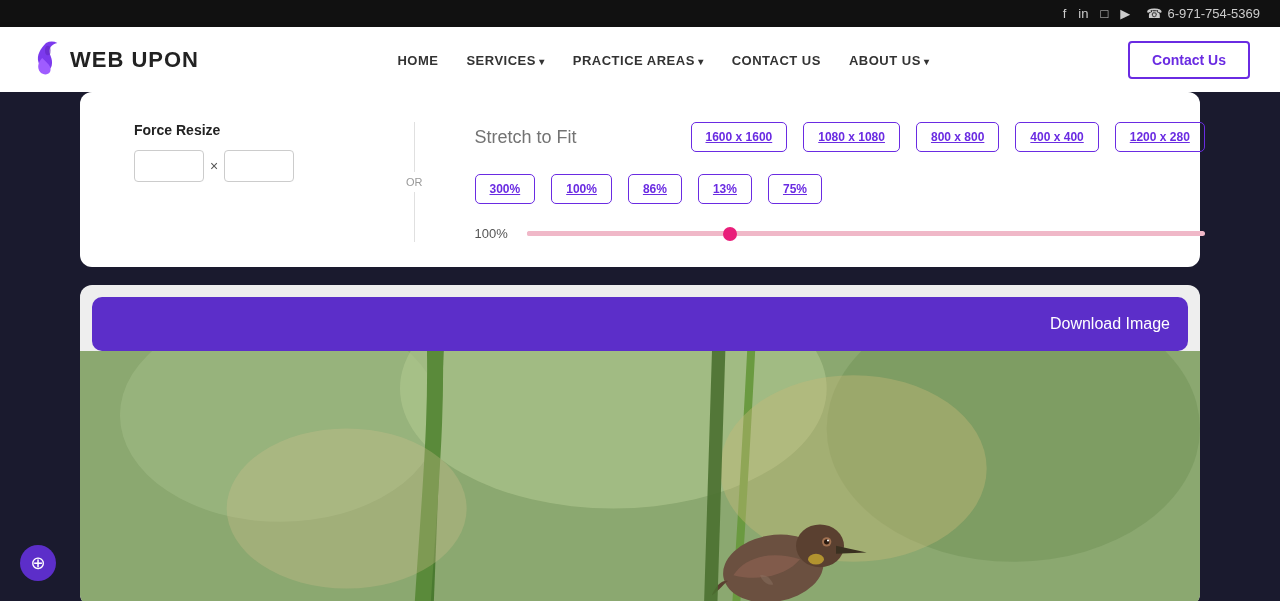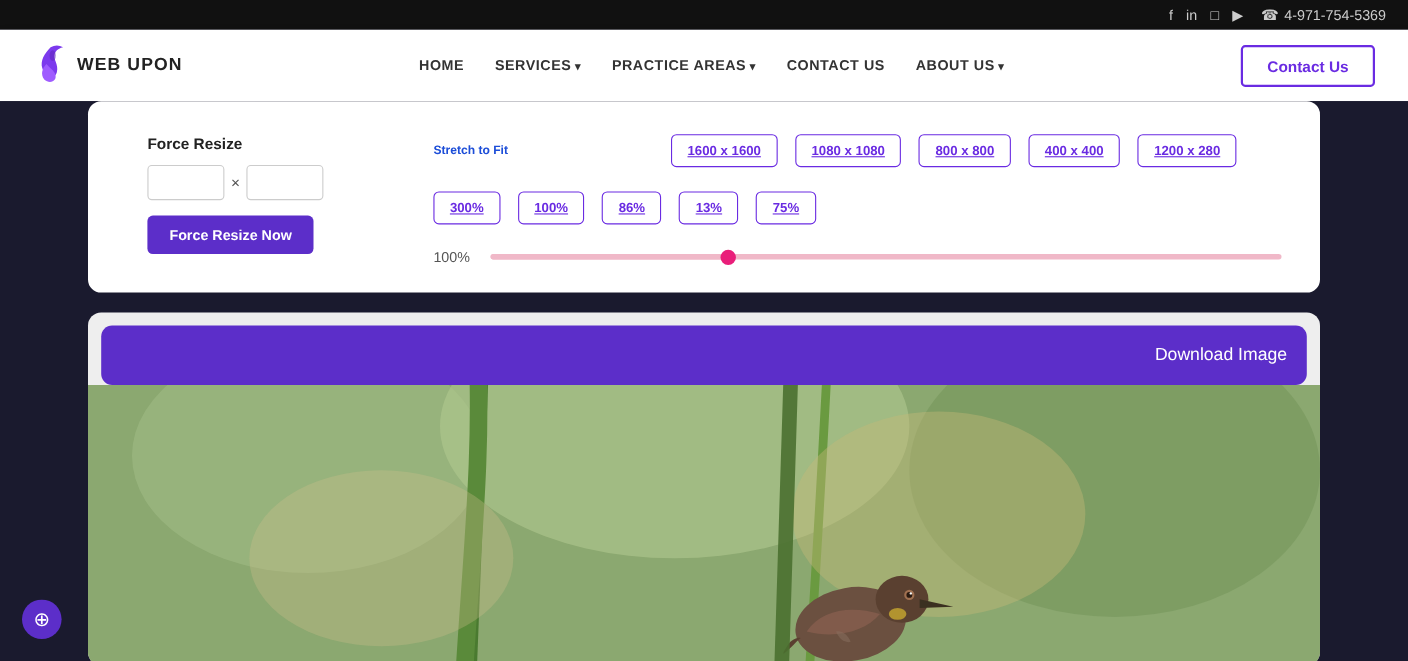--- a/index.html
+++ b/index.html
@@ -45,21 +45,21 @@
       align-items: center;
       justify-content: space-between;
       padding: 0 30px;
       height: 65px;
       box-shadow: 0 2px 8px rgba(0,0,0,0.1);
     }
     .logo {
       display: flex;
       align-items: center;
       gap: 8px;
-      font-size: 16px;
+      font-size: 22px;
       font-weight: 900;
       color: #222;
       text-transform: uppercase;
       letter-spacing: 1px;
     }
     .logo-icon {
       width: 32px;
       height: 38px;
     }
     .nav-links {
@@ -156,23 +156,23 @@
     .options-section {
       flex: 1;
     }
     .option-row {
       display: flex;
       align-items: center;
       gap: 16px;
       margin-bottom: 22px;
     }
     .option-label {
-      font-size: 11px;
-      font-weight: 700;
-      color: #1d4ed8;
+      font-size: 18px;
+      font-weight: 400;
+      color: #737373;
       min-width: 200px;
     }
     .preset-btn {
       border: 1.5px solid #6a2be2;
       background: transparent;
       color: #6a2be2;
       border-radius: 5px;
       padding: 7px 14px;
       font-size: 12px;
       font-weight: 600;
@@ -293,21 +293,21 @@
 
 <div class="top-bar">
   <div class="social-icons">
     <a class="social-icon">f</a>
     <a class="social-icon">in</a>
     <a class="social-icon">□</a>
     <a class="social-icon">▶</a>
   </div>
   <div class="phone">
     <span>☎</span>
-    <span>4-971-754-5369</span>
+    <span>6-971-754-5369</span>
   </div>
 </div>
 
 <nav class="navbar">
   <div class="logo">
     <svg class="logo-icon" viewBox="0 0 32 40" fill="none">
       <path d="M16 2 C10 8 6 15 8 22 C10 30 20 34 22 26 C24 18 18 14 20 8 C22 3 28 2 28 2 C24 0 20 0 16 2Z" fill="#7c3aed"></path>
       <path d="M12 18 C8 22 6 28 10 33 C13 36 18 36 20 33 C22 30 20 26 18 24 C16 22 14 20 12 18Z" fill="#9f5cff"></path>
       <ellipse cx="18" cy="10" rx="3" ry="5" fill="#5b21b6" opacity="0.5"></ellipse>
     </svg>
@@ -328,23 +328,27 @@
   <div class="tool-card">
     <div class="tool-row">
 
       <div class="force-resize-section">
         <div class="section-label">Force Resize</div>
         <div class="resize-inputs">
           <input type="text" class="resize-input" style="">
           <span class="resize-separator">×</span>
           <input type="text" class="resize-input" style="">
         </div>
-        <button class="force-resize-btn">Force Resize Now</button>
       </div>
 
+      <div class="separator-or">
+        <div class="separator-line"></div>
+        <span class="separator-text">OR</span>
+        <div class="separator-line"></div>
+      </div>
 
       <div class="options-section">
 
         <div class="option-row">
           <span class="option-label">Stretch to Fit</span>
           <button class="preset-btn">1600 x 1600</button>
           <button class="preset-btn">1080 x 1080</button>
           <button class="preset-btn">800 x 800</button>
           <button class="preset-btn">400 x 400</button>
           <button class="preset-btn">1200 x 280</button>

